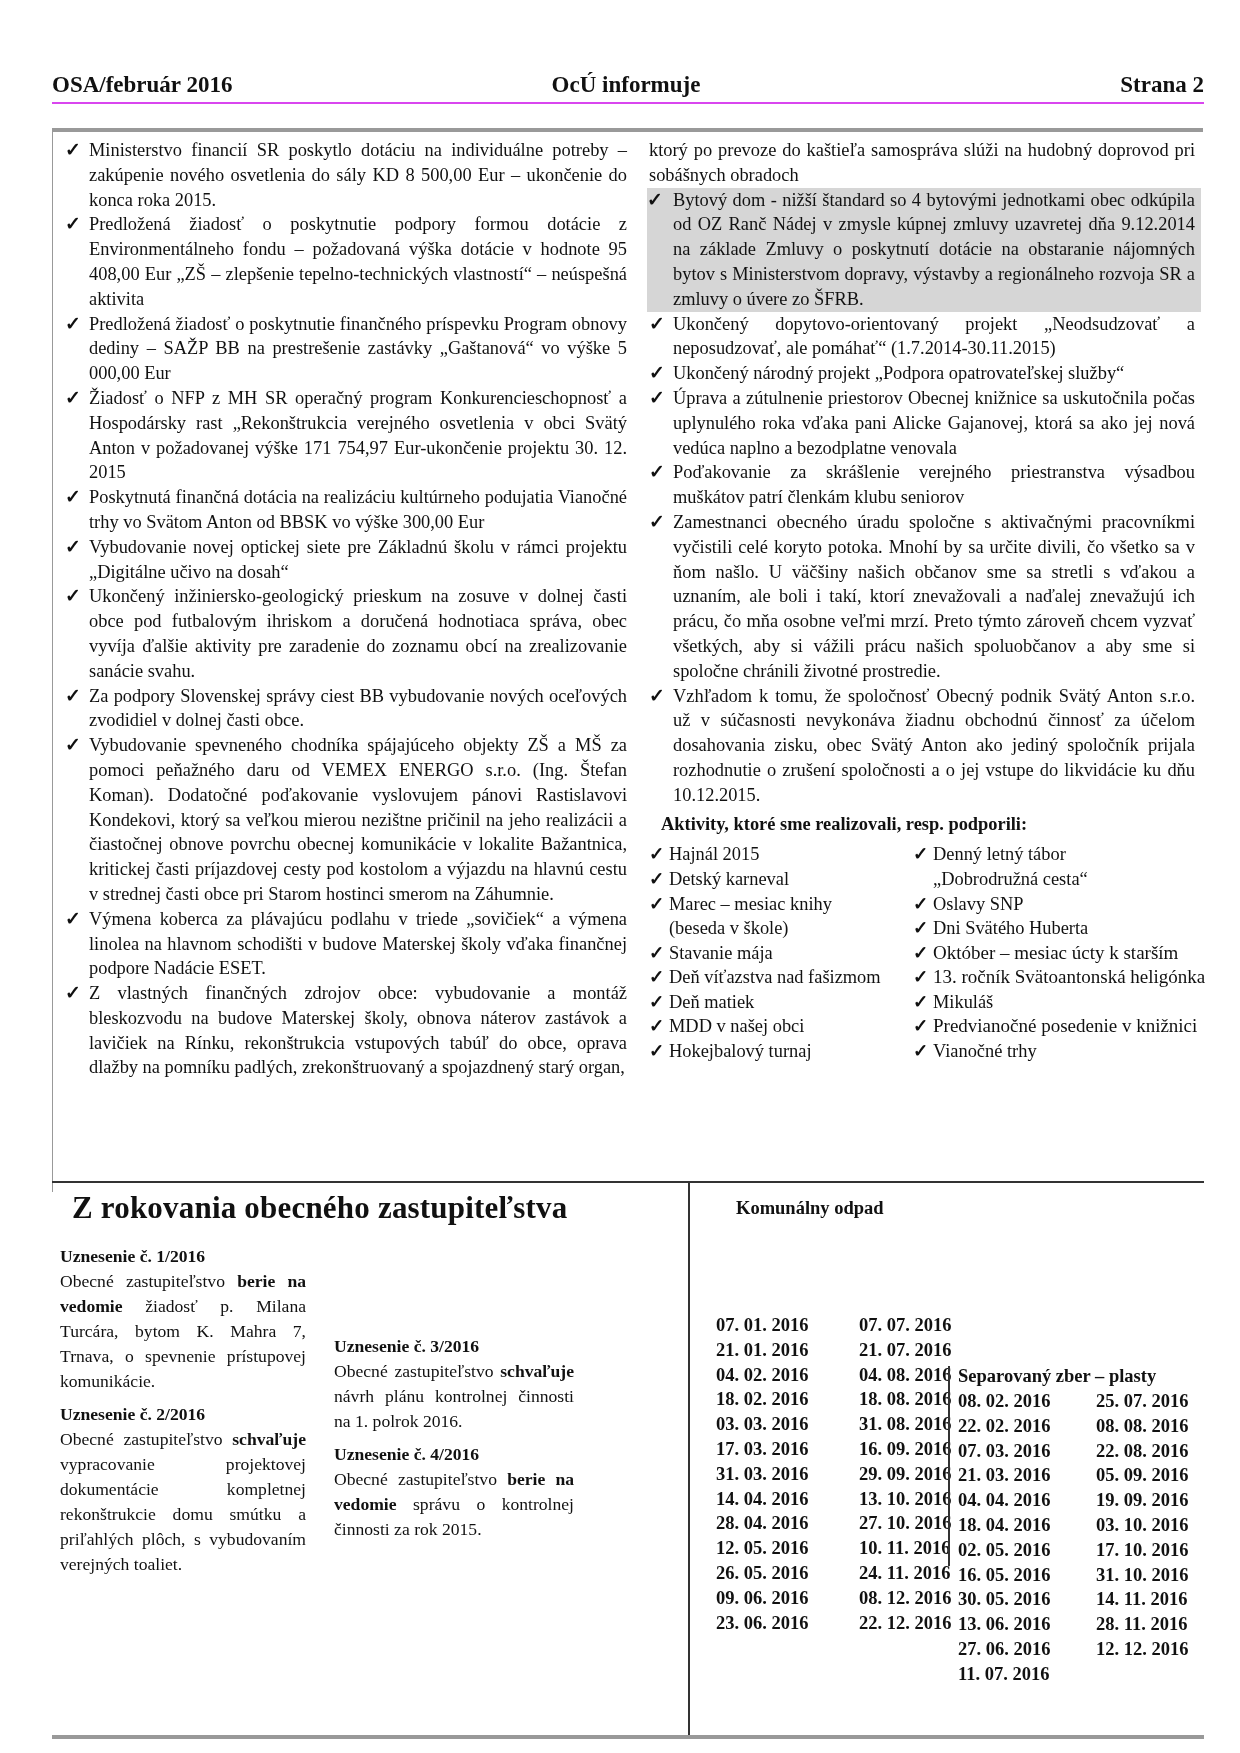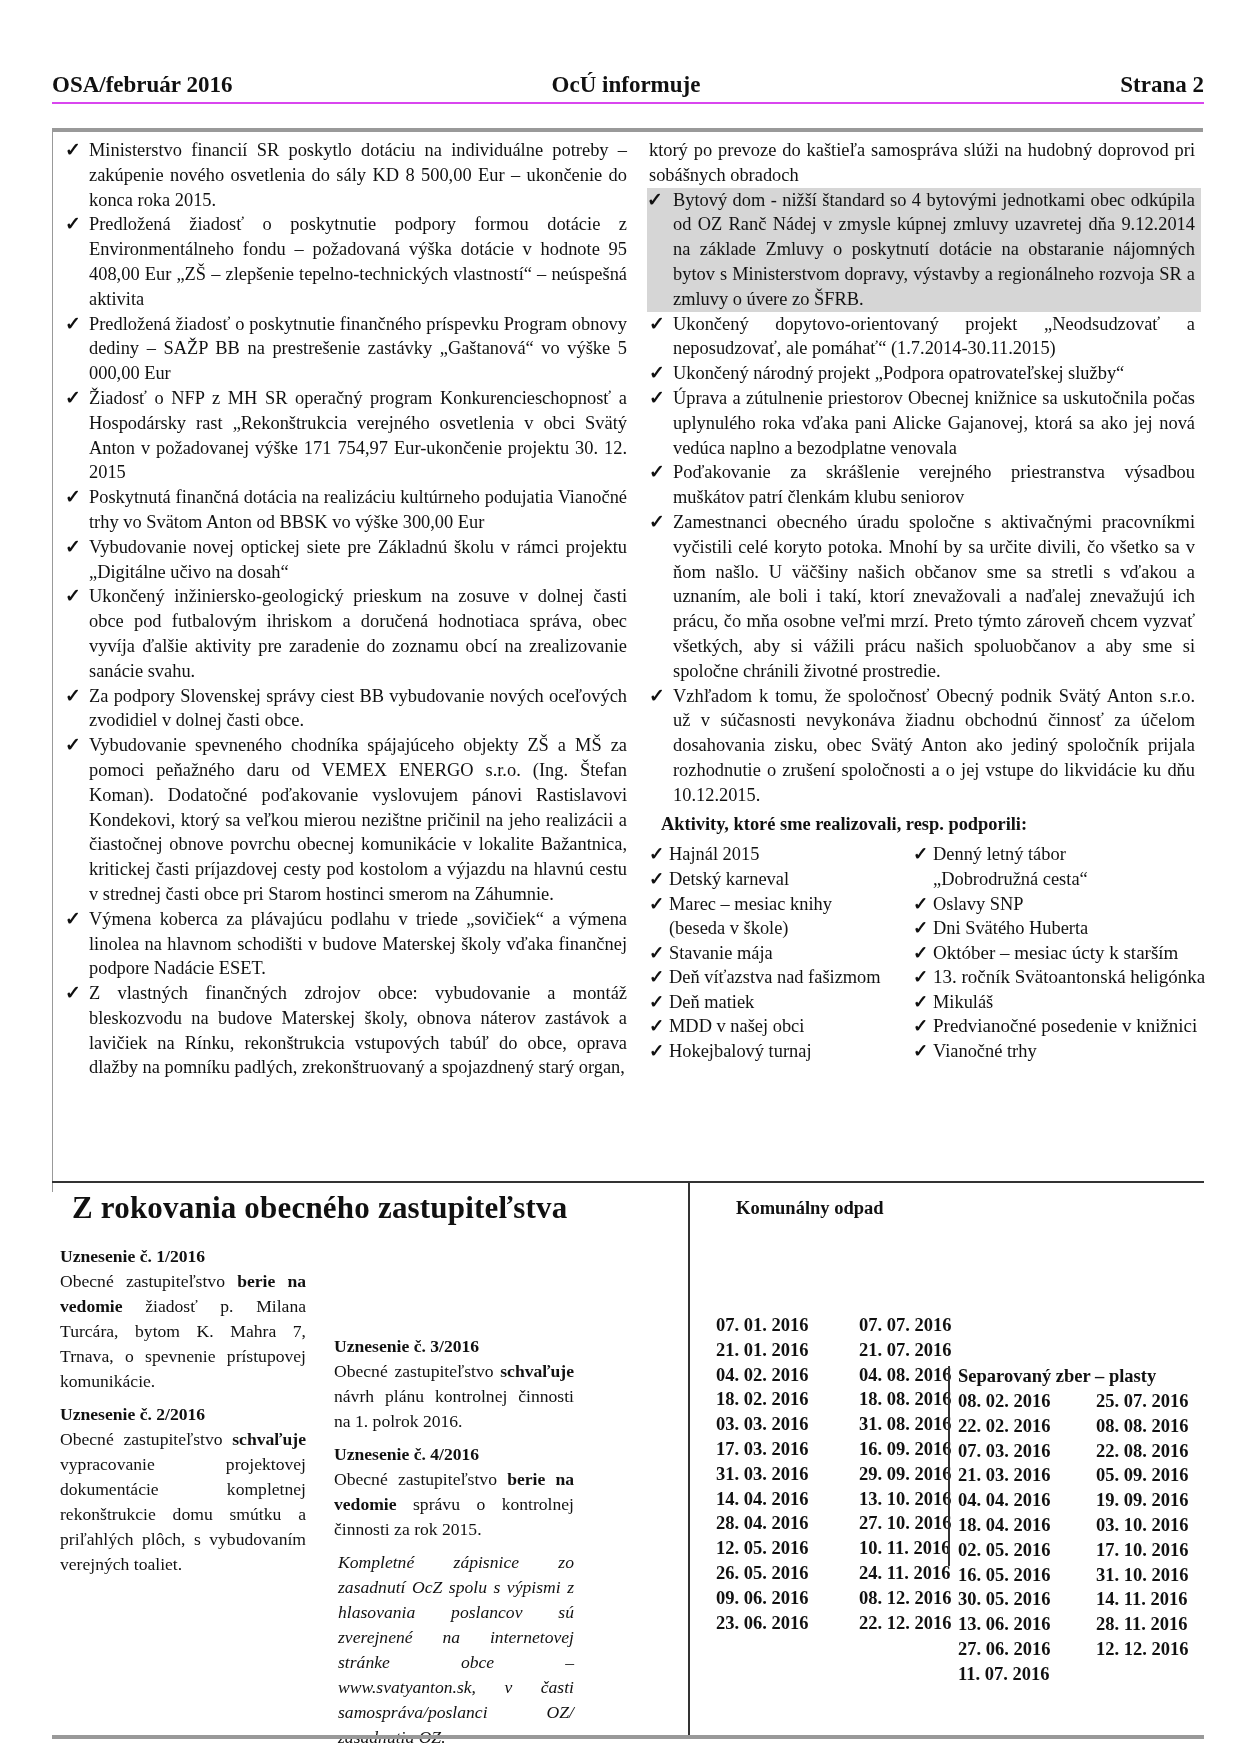--- a/index.html
+++ b/index.html
@@ -190,21 +190,20 @@
     </div>
     <div class="bl-c2">
       <div>
         <p class="uz-title" style="margin-top:0">Uznesenie č. 3/2016</p>
         <p class="para"><span>Obecné zastupiteľstvo </span><b>schvaľuje</b><span> návrh plánu kontrolnej činnosti na 1. polrok 2016.</span></p>
       </div>
       <div>
         <p class="uz-title">Uznesenie č. 4/2016</p>
         <p class="para"><span>Obecné zastupiteľstvo </span><b>berie na vedomie</b><span> správu o kontrolnej činnosti za rok 2015.</span></p>
       </div>
-      <p class="para ital">Kompletné zápisnice zo zasadnutí OcZ spolu s výpismi z hlasovania poslancov sú zverejnené na internetovej stránke obce – www.svatyanton.sk, v časti samospráva/poslanci OZ/ zasadnutia OZ.</p>
     </div>
   </div>
 </div>
 
 <div class="vline"></div>
 
 <div class="cal">
   <div class="cal-sub">Komunálny odpad</div>
   <div class="kom dates">
     <div class="dc" id="kom1">

